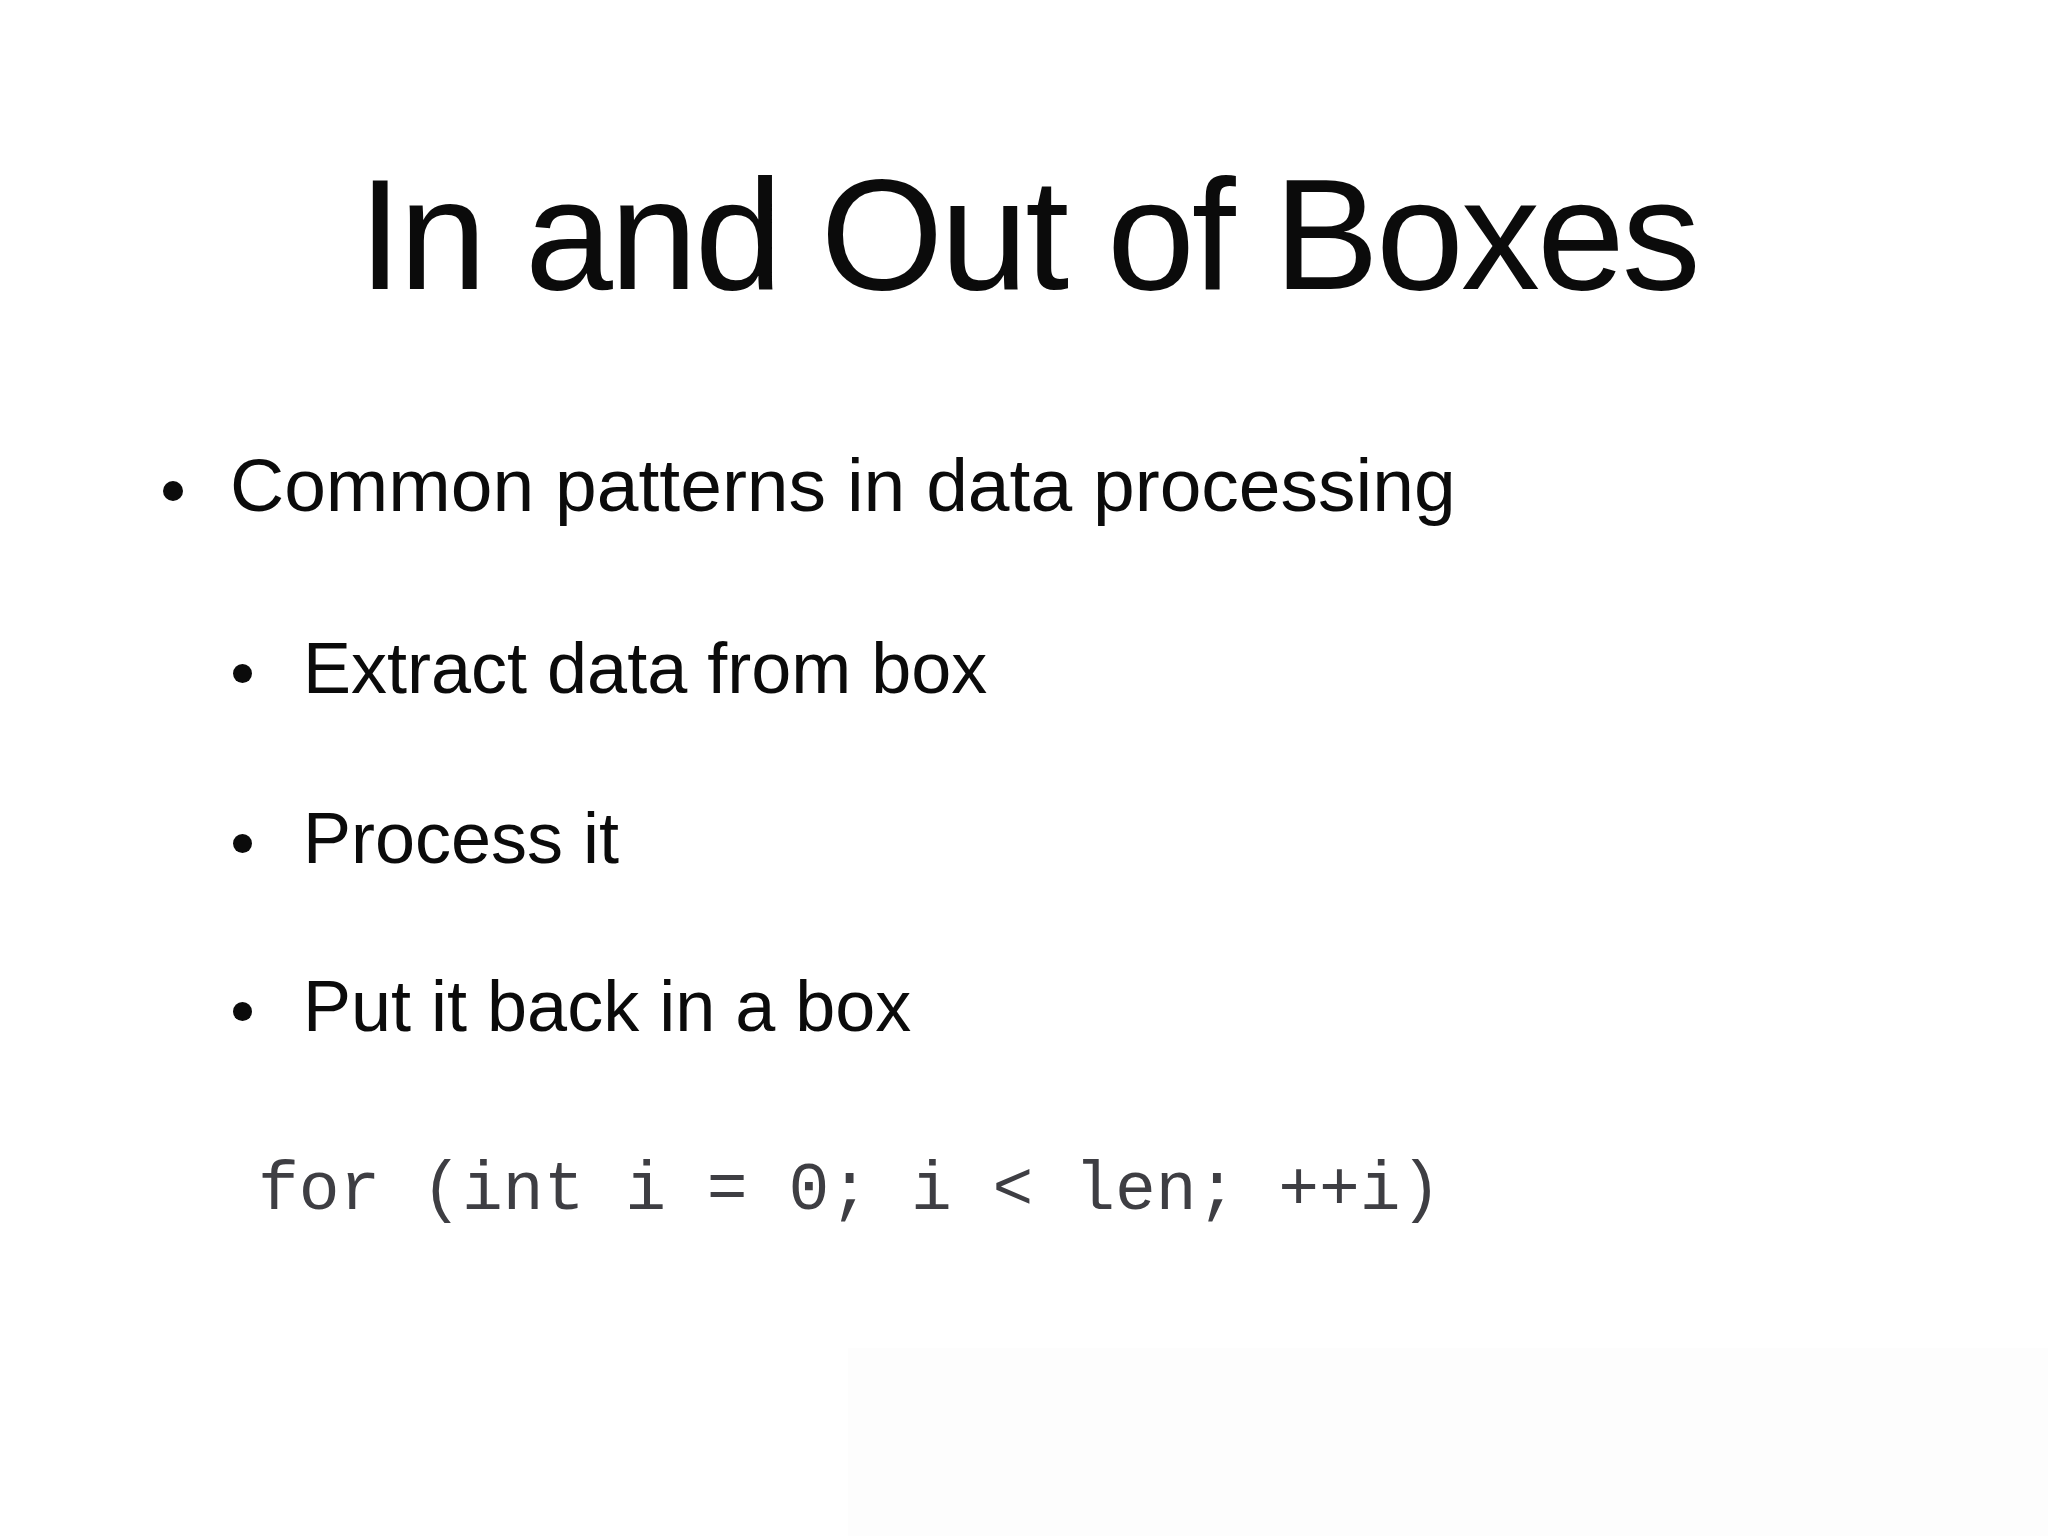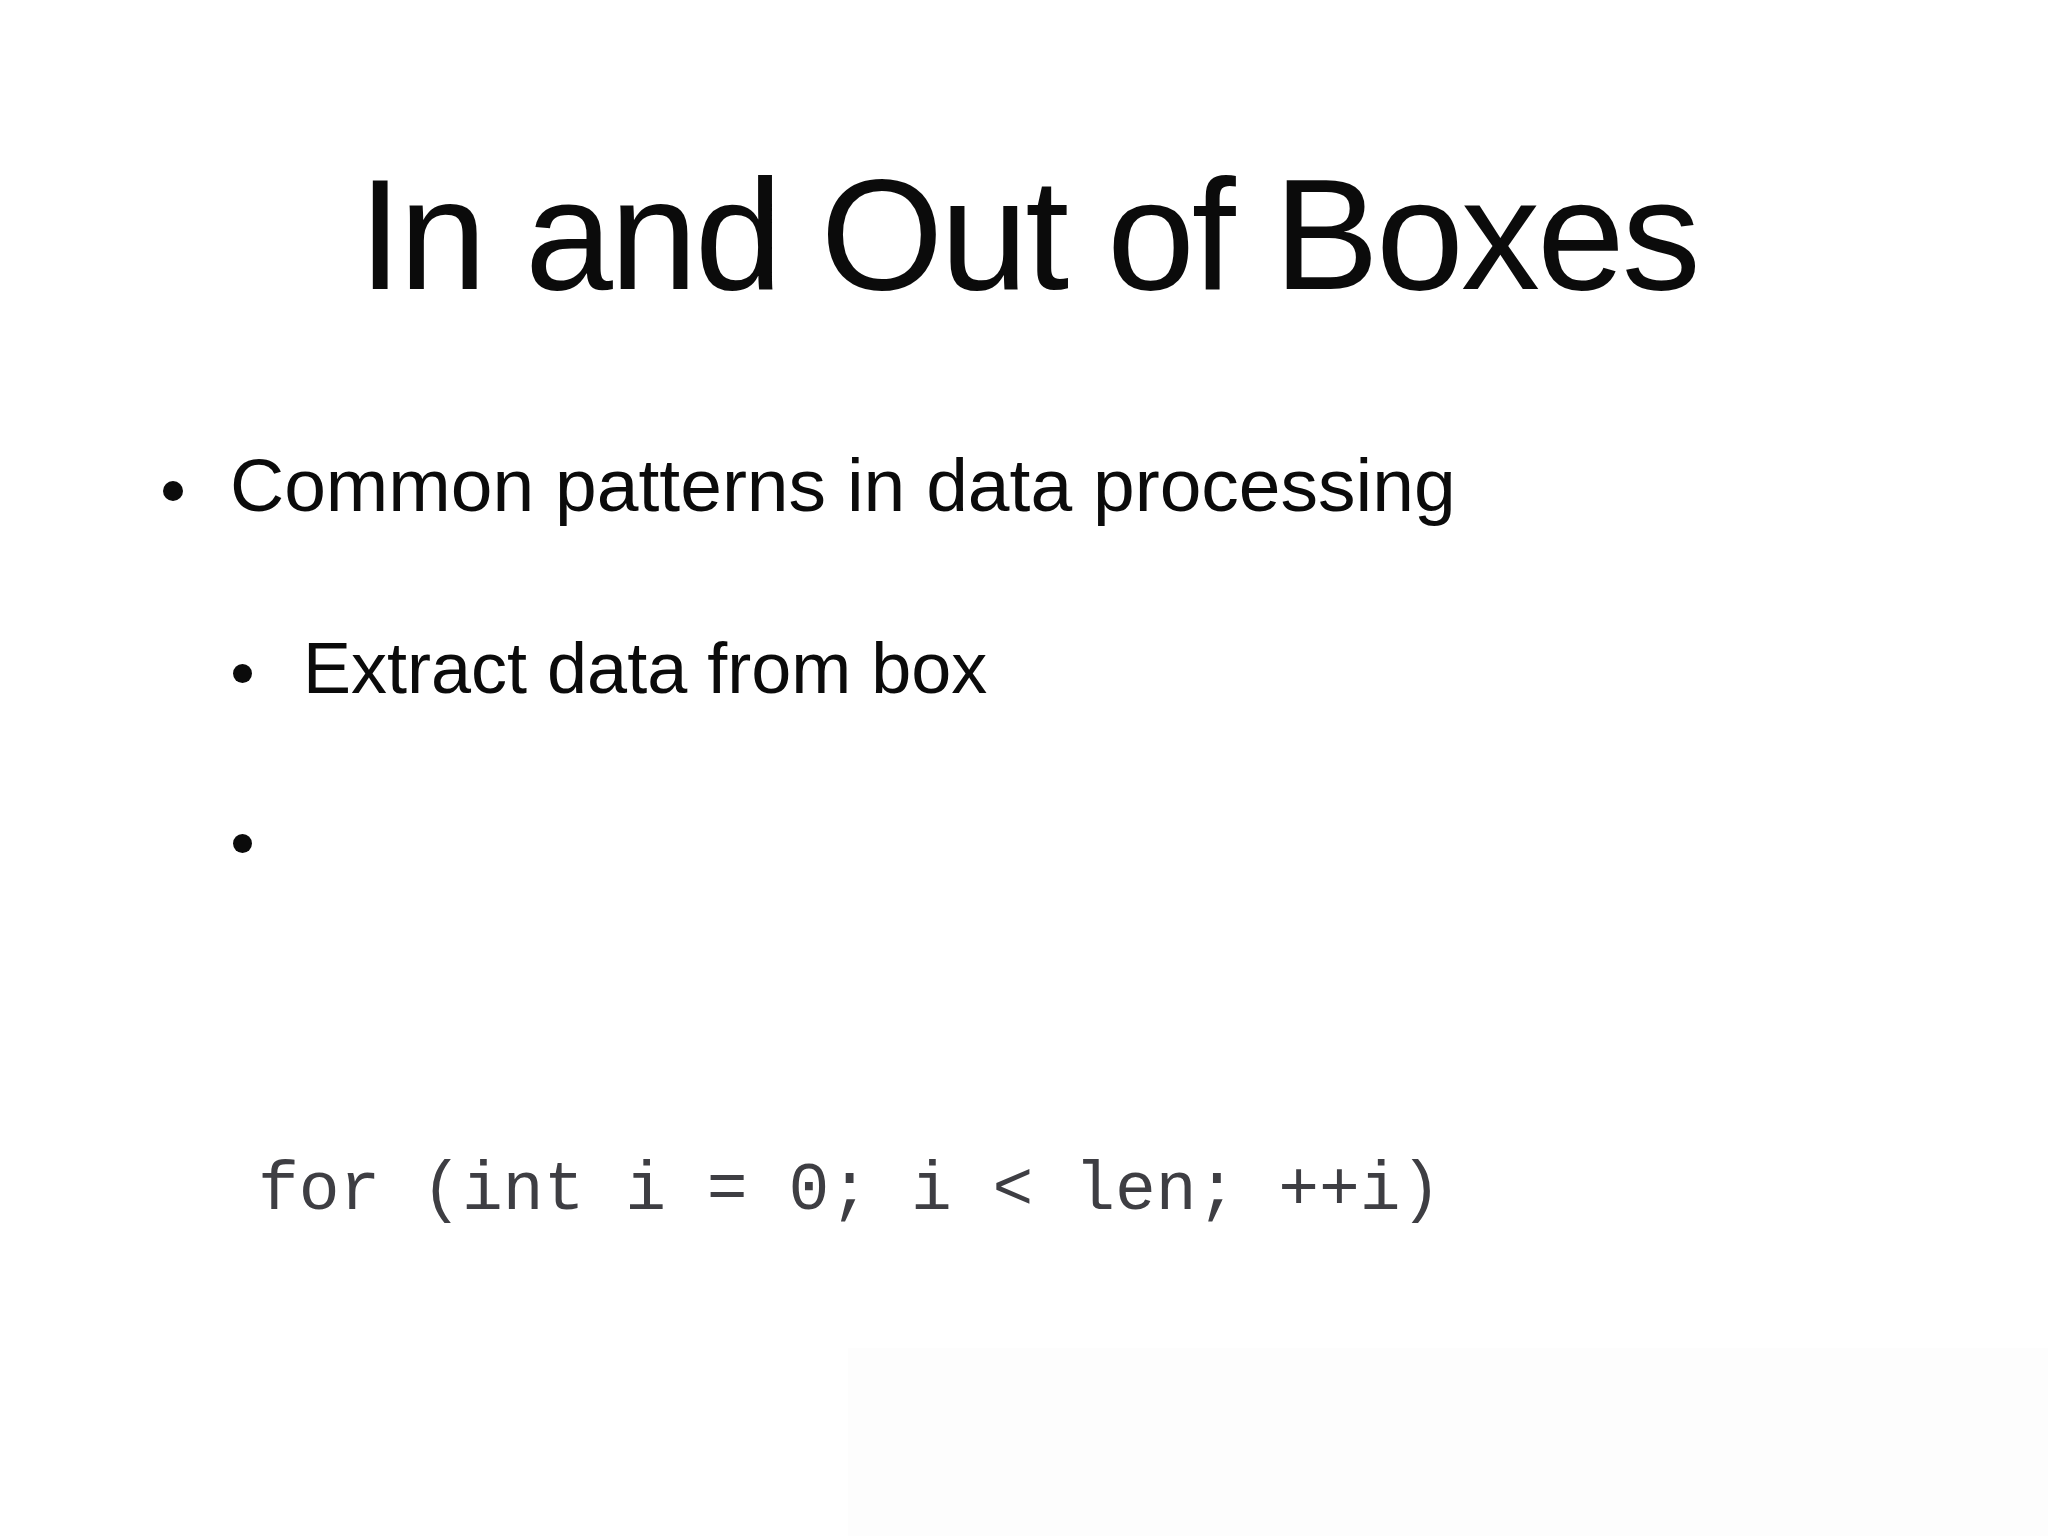--- a/index.html
+++ b/index.html
@@ -103,20 +103,25 @@
     <span class="li-text">Common patterns in data processing</span>
   </div>
 
   <div class="li l2" style="top:622px">
     <span class="dot"></span>
     <span class="li-text">Extract data from box</span>
   </div>
 
   <div class="li l2" style="top:792px">
     <span class="dot"></span>
+    <span class="li-text">Process it</span>
   </div>
 
+  <div class="li l2" style="top:960px">
+    <span class="dot"></span>
+    <span class="li-text">Put it back in a box</span>
+  </div>
 
   <div class="code">
     <div class="code-line"><span>for (int i = 0; i &lt; len; ++i)</span></div>
   </div>
 
 </div>
 
 </body></html>

